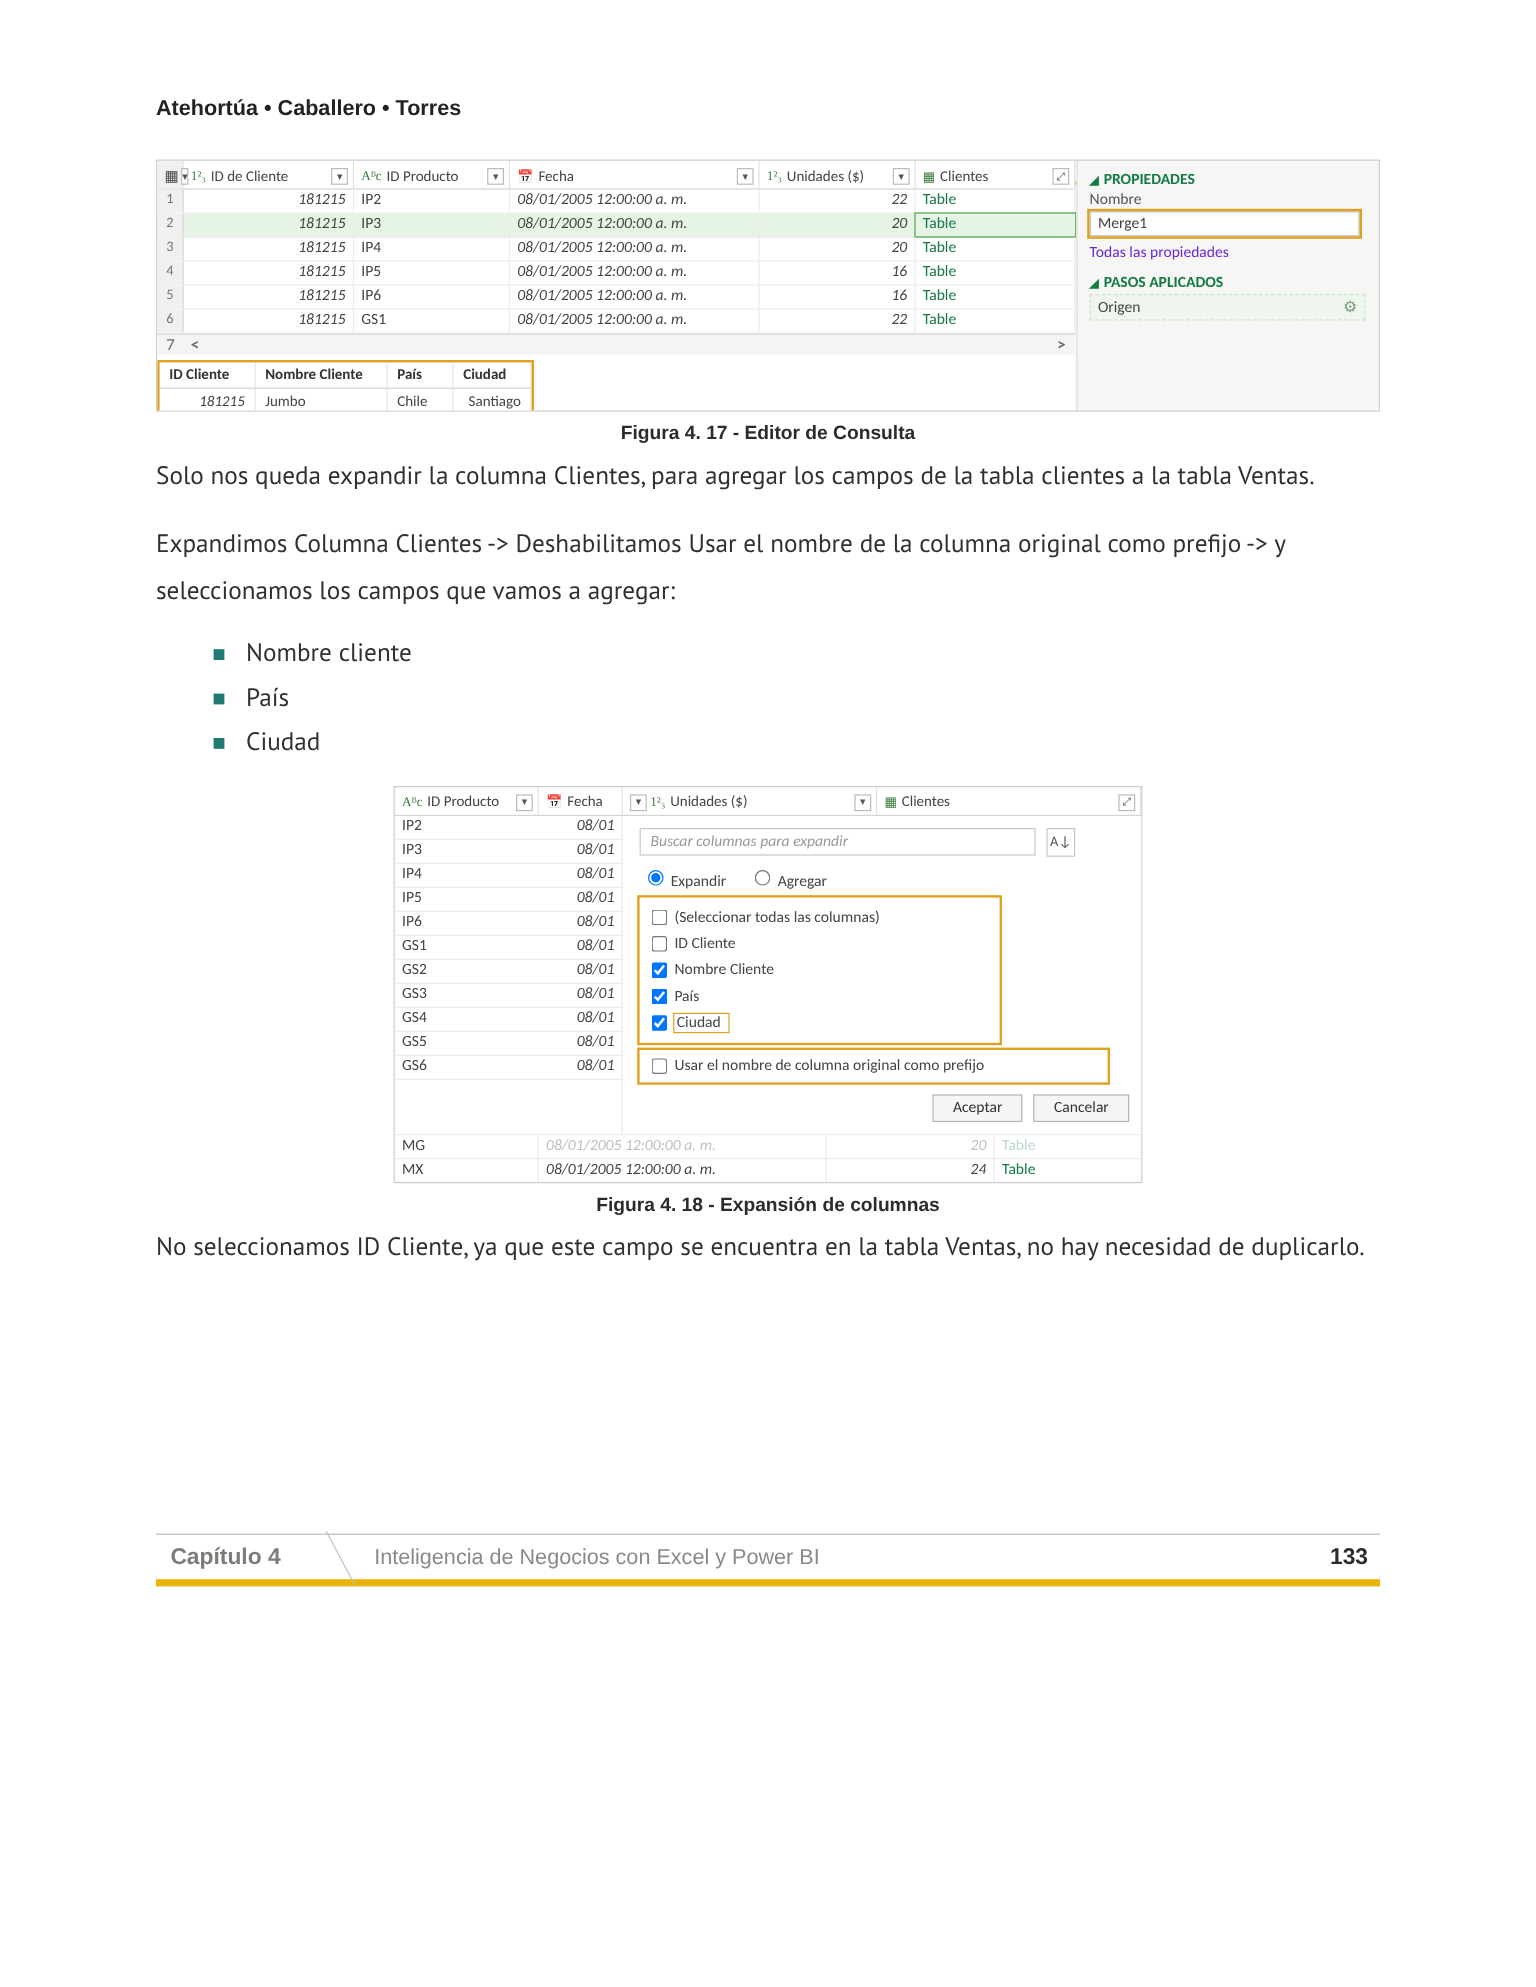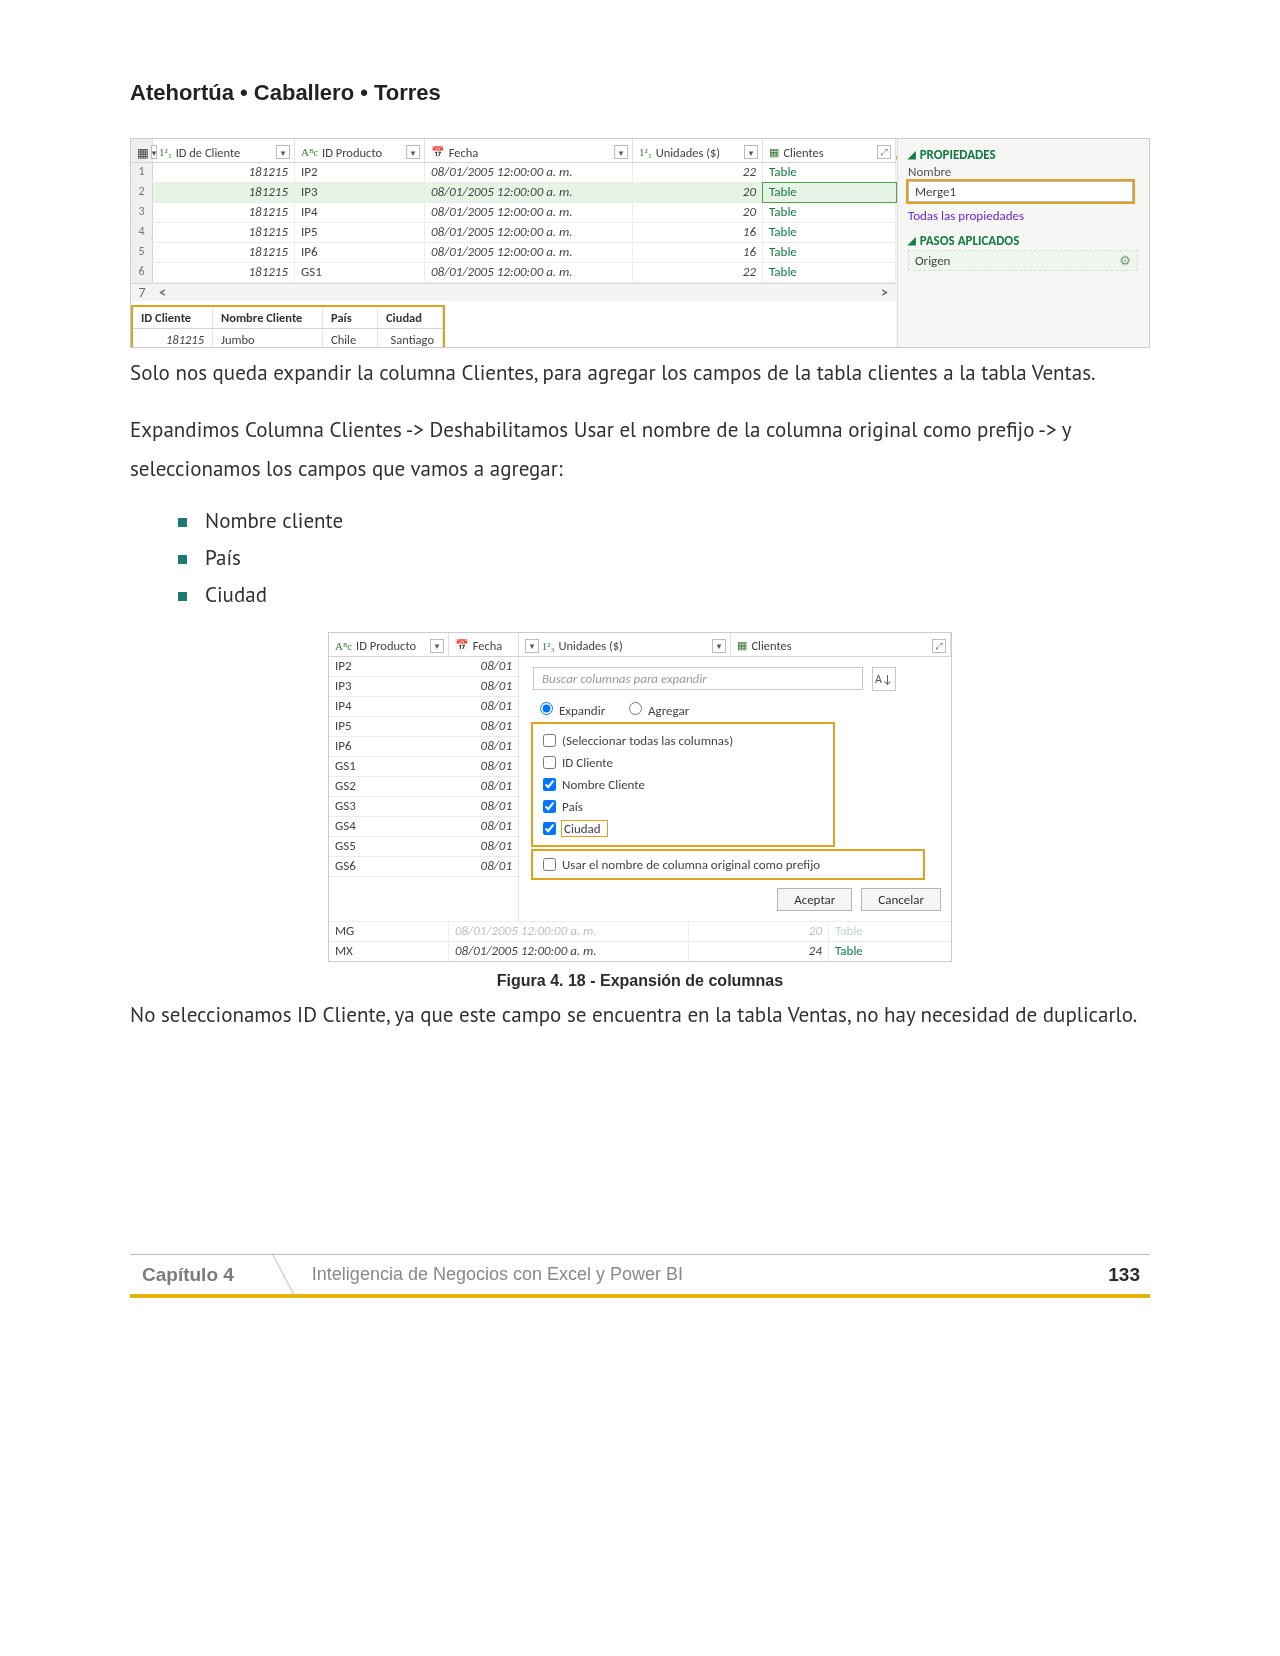--- a/index.html
+++ b/index.html
@@ -11,21 +11,21 @@
     width: 1280px;
   }
   .page {
     width: 1280px;
     padding: 80px 130px 60px 130px;
     position: relative;
   }
   .running-head {
     font-family: "Segoe UI Semibold", sans-serif;
     font-weight: 600;
-    font-size: 22px;
+    font-size: 18px;
     color: #222;
     margin-bottom: 32px;
   }
 
   
   .pq-wrap {
     border: 1px solid #ccc;
     background: #f7f7f5;
     font-size: 14px;
     color: #444;
@@ -152,21 +152,21 @@
   .btn-row .b { display:inline-block; border:1px solid #b5b5b5; background:#f5f5f5; padding:3px 16px; font-size:13px; color:#333; margin-left:6px;}
 
   .exp-bottom-rows .br { display:flex; border-top:1px solid #ececec; height:20px; font-size:13px;}
   .exp-bottom-rows .br .c { padding:1px 6px 0 6px; white-space:nowrap;}
 
   
   .footer {
     position:relative;
     margin-top:220px;
     border-top:1px solid #bbb;
-    border-bottom:4px solid #eab308;
+    border-bottom:6px solid #eab308;
     height:44px;
     display:flex;
     align-items:center;
     font-family:"Segoe UI",sans-serif;
   }
   .footer .chap { font-weight:700; color:#7e7c78; font-size:19px; padding-left:12px;}
   .footer .sep {
     width:40px; height:44px;
     border-right:1px solid #bbb;
     transform:skewX(28deg);
@@ -298,20 +298,21 @@
           <span class="tri">◢</span>
           <span>PASOS APLICADOS</span>
         </div>
       <div class="origen-box">
           <span>Origen</span>
           <span class="gear">⚙</span>
         </div>
     </div>
   </div>
 
+  <div class="fig-cap">Figura 4. 17 -  Editor de Consulta</div>
 
   <div class="para">Solo nos queda expandir la columna Clientes, para agregar los campos de la tabla clientes a la tabla Ventas.</div>
   <div class="para">Expandimos Columna Clientes -&gt; Deshabilitamos Usar el nombre de la columna original como prefijo -&gt; y seleccionamos los campos que vamos a agregar:</div>
 
   <div class="list">
     <div class="li">
         <span class="sq"></span>
         <span>Nombre cliente</span>
       </div>
     <div class="li">

